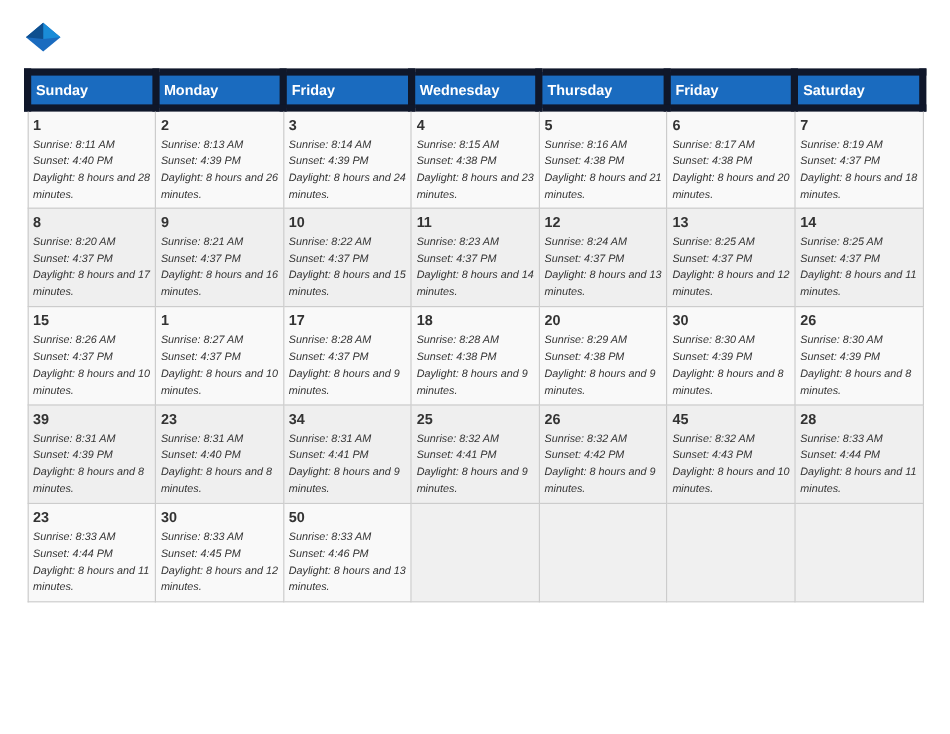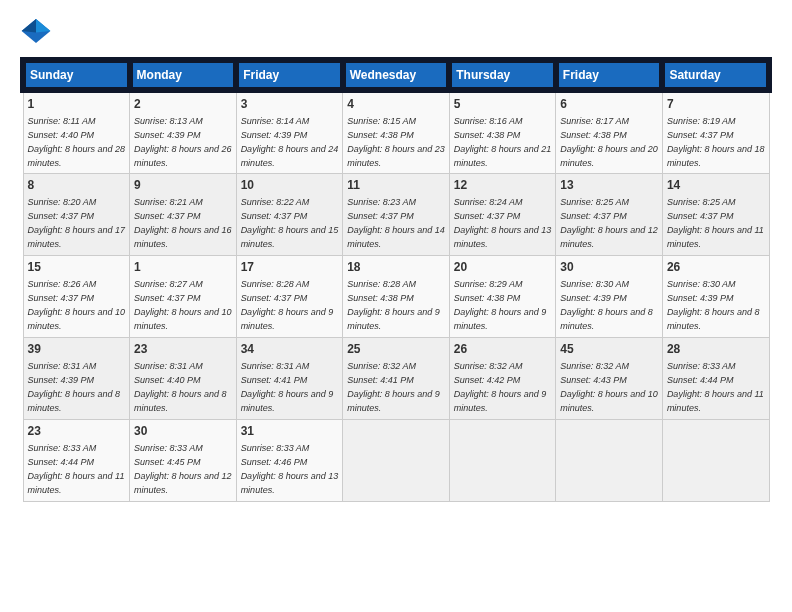--- a/index.html
+++ b/index.html
@@ -171,21 +171,21 @@
           <td><span class="day-num">23</span><span class="day-info">Sunrise: 8:31 AM<br>Sunset: 4:40 PM<br>Daylight: 8 hours and 8 minutes.</span></td>
           <td><span class="day-num">34</span><span class="day-info">Sunrise: 8:31 AM<br>Sunset: 4:41 PM<br>Daylight: 8 hours and 9 minutes.</span></td>
           <td><span class="day-num">25</span><span class="day-info">Sunrise: 8:32 AM<br>Sunset: 4:41 PM<br>Daylight: 8 hours and 9 minutes.</span></td>
           <td><span class="day-num">26</span><span class="day-info">Sunrise: 8:32 AM<br>Sunset: 4:42 PM<br>Daylight: 8 hours and 9 minutes.</span></td>
           <td><span class="day-num">45</span><span class="day-info">Sunrise: 8:32 AM<br>Sunset: 4:43 PM<br>Daylight: 8 hours and 10 minutes.</span></td>
           <td><span class="day-num">28</span><span class="day-info">Sunrise: 8:33 AM<br>Sunset: 4:44 PM<br>Daylight: 8 hours and 11 minutes.</span></td>
         </tr>
         <tr>
           <td><span class="day-num">23</span><span class="day-info">Sunrise: 8:33 AM<br>Sunset: 4:44 PM<br>Daylight: 8 hours and 11 minutes.</span></td>
           <td><span class="day-num">30</span><span class="day-info">Sunrise: 8:33 AM<br>Sunset: 4:45 PM<br>Daylight: 8 hours and 12 minutes.</span></td>
-          <td><span class="day-num">31</span><span class="day-info">Sunrise: 8:33 AM<br>Sunset: 4:46 PM<br>Daylight: 8 hours and 13 minutes.</span></td>
+          <td><span class="day-num">50</span><span class="day-info">Sunrise: 8:33 AM<br>Sunset: 4:46 PM<br>Daylight: 8 hours and 13 minutes.</span></td>
           <td class="empty-cell"></td>
           <td class="empty-cell"></td>
           <td class="empty-cell"></td>
           <td class="empty-cell"></td>
         </tr>
       </tbody>
   </table>
 </div>
 
 </body></html>

